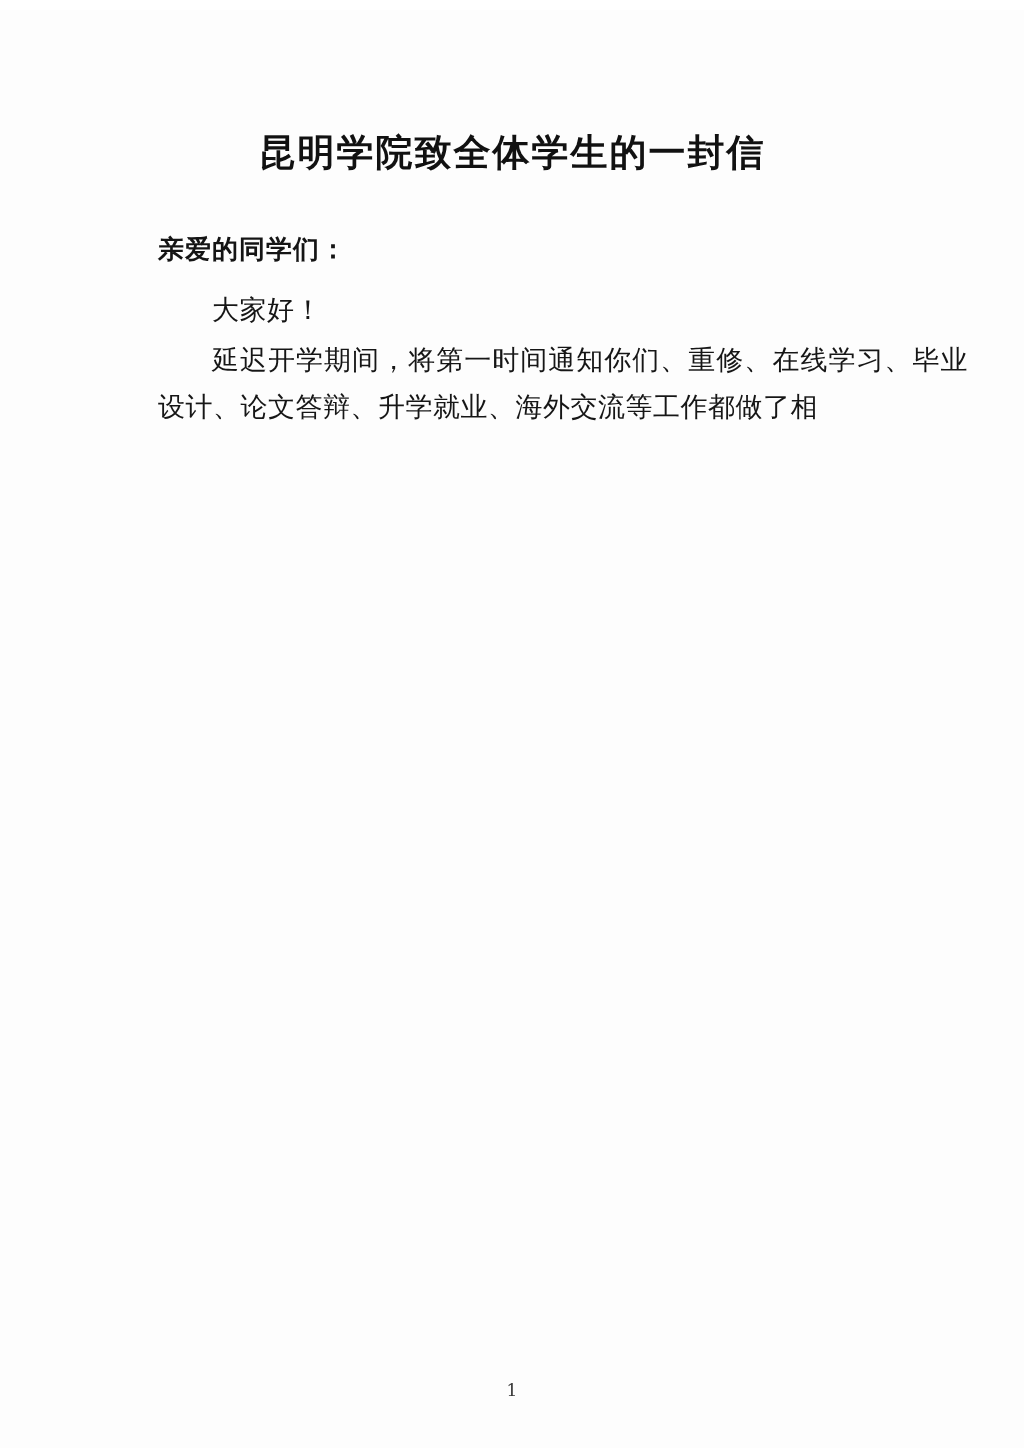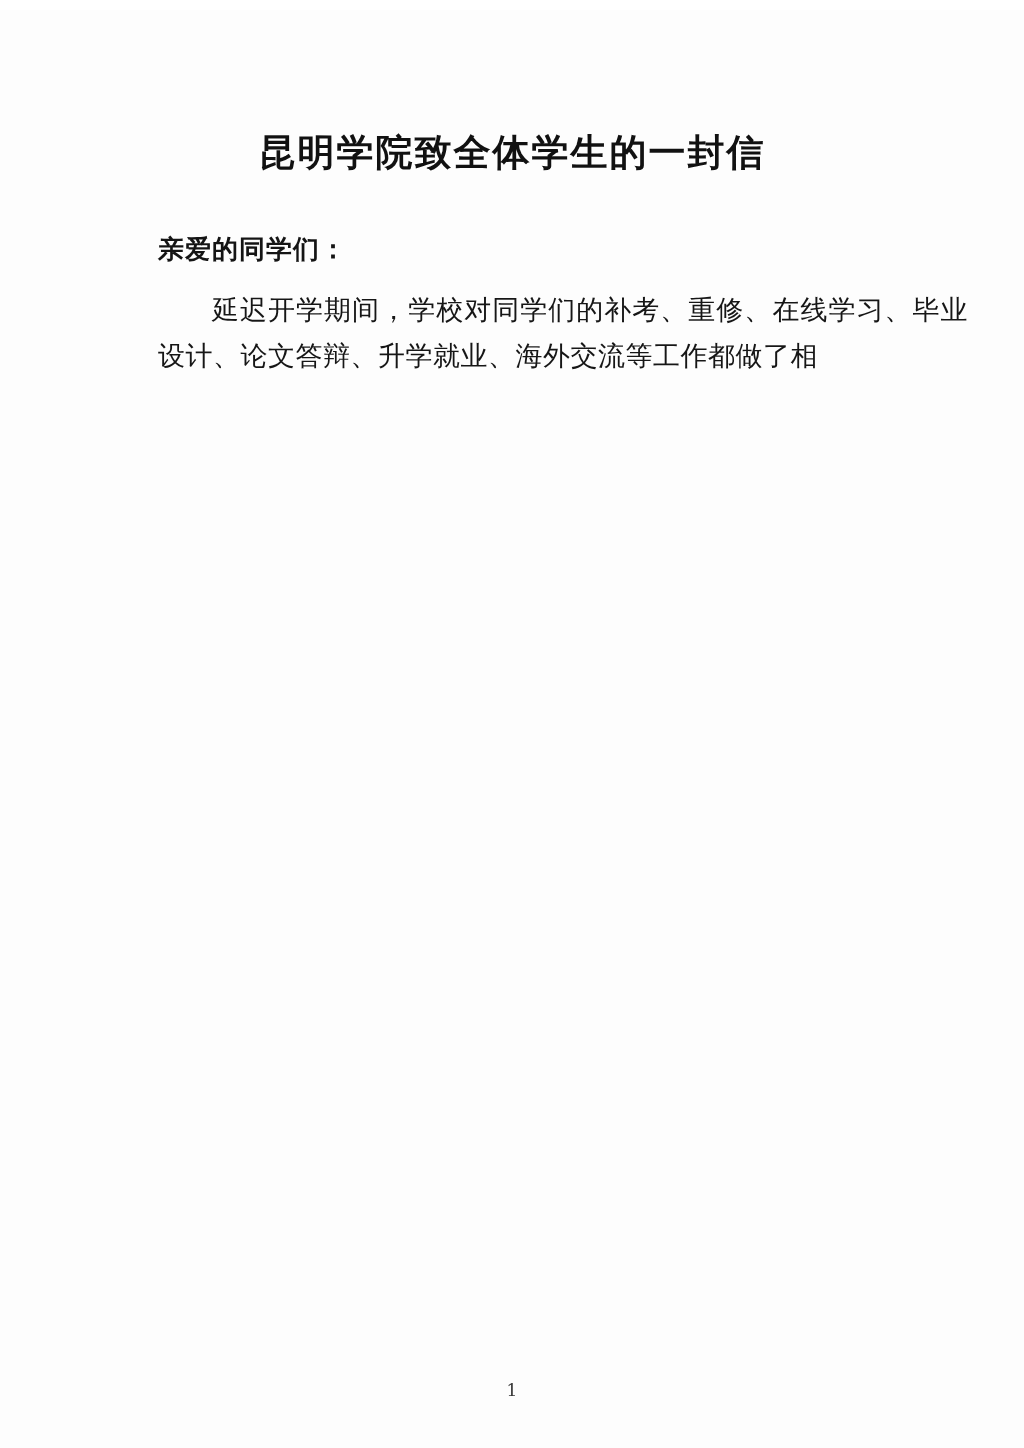--- a/index.html
+++ b/index.html
@@ -70,23 +70,24 @@
 <body>
 
 <div class="page">
 
   <h1 class="doc-title">昆明学院致全体学生的一封信</h1>
 
   <div class="body-area">
 
     <div class="salutation">亲爱的同学们：</div>
 
+    <p class="para">大家好！</p>
 
 
 
 
-    <p class="para">延迟开学期间，学校对同学们的补考、重修、在线学习、毕业设计、论文答辩、升学就业、海外交流等工作都做了相</p>
+    <p class="para">延迟开学期间，将第一时间通知你们、重修、在线学习、毕业设计、论文答辩、升学就业、海外交流等工作都做了相</p>
 
   </div>
 
   <div class="page-number">1</div>
 
 </div>
 
 </body></html>

